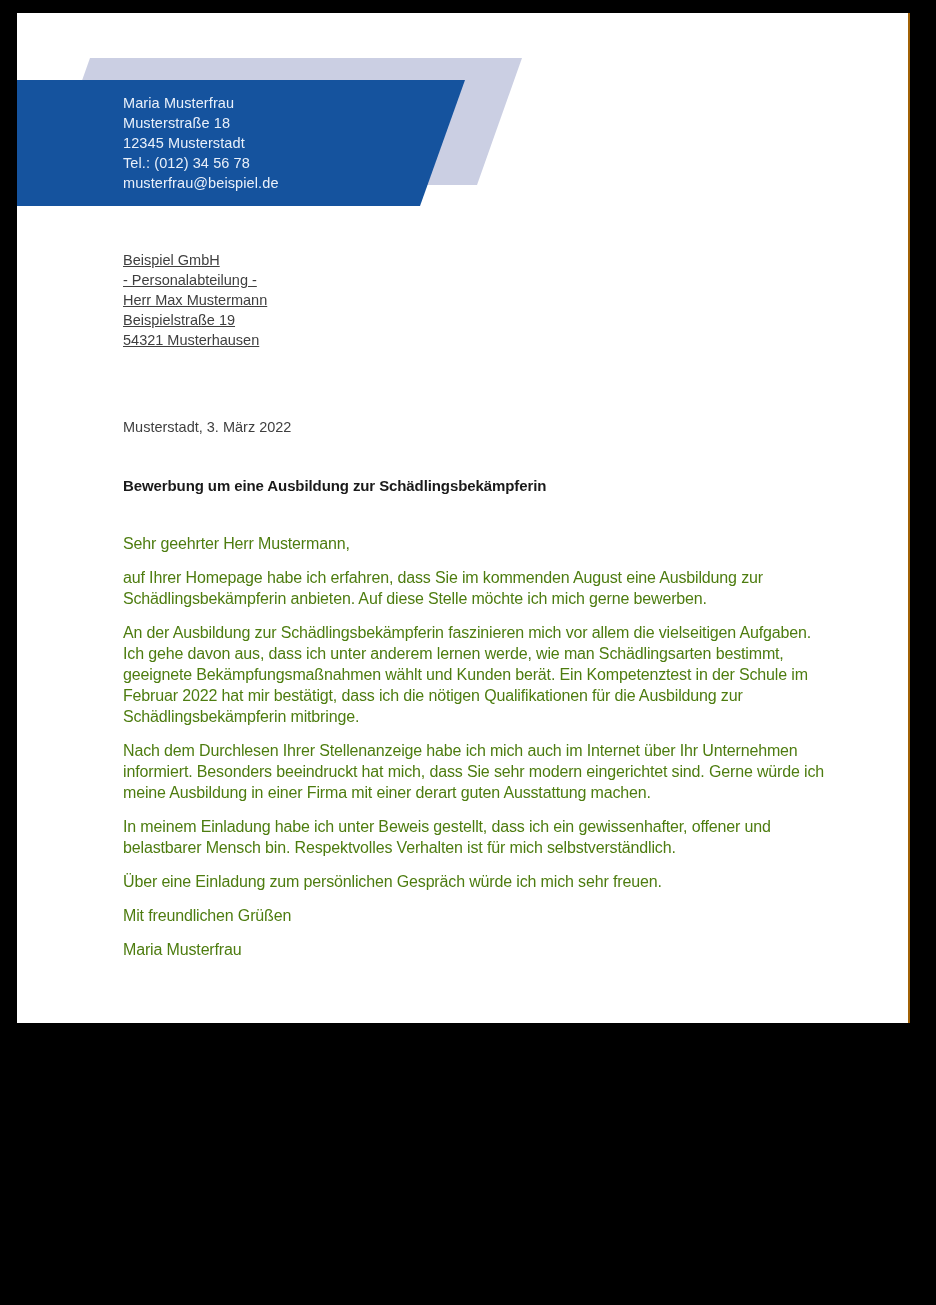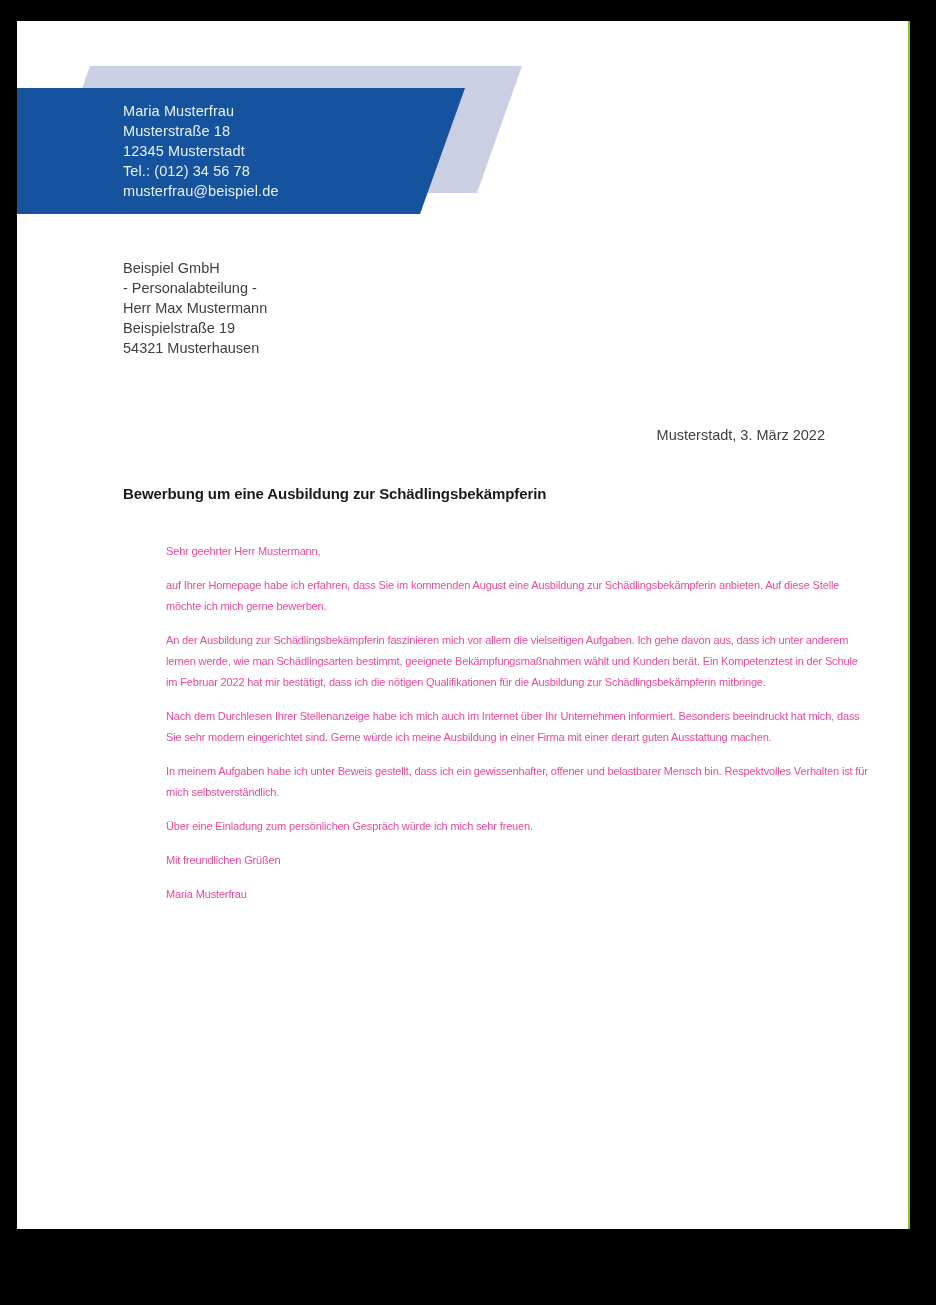--- a/index.html
+++ b/index.html
@@ -4,24 +4,24 @@
 <style>
   html,body { margin:0; padding:0; }
   body {
     width:936px; height:1305px;
     background:#000000;
     position:relative;
     font-family:"Liberation Sans", sans-serif;
     overflow:hidden;
   }
   .page {
-    position:absolute; left:17px; top:21px;
-    width:891px; height:1208px;
+    position:absolute; left:17px; top:13px;
+    width:891px; height:1010px;
     background:#ffffff;
-    border-right:2px solid #84cc16;
+    border-right:2px solid #a16207;
   }
   
   .shape-gray {
     position:absolute; left:0; top:45px;
     width:520px; height:127px;
     background:#cbcfe3;
     clip-path:polygon(73px 0, 505px 0, 460px 127px, 28px 127px);
   }
   .shape-blue {
     position:absolute; left:0; top:67px;
@@ -32,36 +32,37 @@
   .banner-text {
     position:absolute; left:106px; top:80px;
     color:#e9f0fa;
     font-size:14.5px; line-height:20px;
     letter-spacing:0.1px;
   }
   .recipient {
     position:absolute; left:106px; top:237px;
     font-size:14.5px; line-height:20px;
     color:#3f3f3f;
+    text-decoration:underline;
   }
   .date-line {
     position:absolute; left:106px; top:406px;
-    width:702px; text-align:right;
+    width:702px; text-align:left;
     font-size:14.5px; color:#3f3f3f;
   }
   .subject-line {
     position:absolute; left:106px; top:464px;
     font-size:15px; font-weight:bold;
     color:#1a1a1a; letter-spacing:-0.1px;text-align:right;
   }
   .letter-body {
     position:absolute; left:106px; top:520px;
     width:702px;
-    font-size:11px; line-height:21px;
-    color:#ec4899; letter-spacing:-0.15px;margin-left:43px;
+    font-size:16px; line-height:21px;
+    color:#4d7c0f; letter-spacing:-0.15px;
   }
   .letter-body p { margin:0 0 13px 0; }
   .signature { margin-top:32px; }
 </style>
 </head>
 <body>
 
 <div class="page">
 
   <div class="shape-gray"></div>
@@ -85,19 +86,19 @@
 
   <div class="date-line">Musterstadt, 3. März 2022</div>
 
   <div class="subject-line">Bewerbung um eine Ausbildung zur Schädlingsbekämpferin</div>
 
   <div class="letter-body">
     <p>Sehr geehrter Herr Mustermann,</p>
     <p>auf Ihrer Homepage habe ich erfahren, dass Sie im kommenden August eine Ausbildung zur Schädlingsbekämpferin anbieten. Auf diese Stelle möchte ich mich gerne bewerben.</p>
     <p>An der Ausbildung zur Schädlingsbekämpferin faszinieren mich vor allem die vielseitigen Aufgaben. Ich gehe davon aus, dass ich unter anderem lernen werde, wie man Schädlingsarten bestimmt, geeignete Bekämpfungsmaßnahmen wählt und Kunden berät. Ein Kompetenztest in der Schule im Februar 2022 hat mir bestätigt, dass ich die nötigen Qualifikationen für die Ausbildung zur Schädlingsbekämpferin mitbringe.</p>
     <p>Nach dem Durchlesen Ihrer Stellenanzeige habe ich mich auch im Internet über Ihr Unternehmen informiert. Besonders beeindruckt hat mich, dass Sie sehr modern eingerichtet sind. Gerne würde ich meine Ausbildung in einer Firma mit einer derart guten Ausstattung machen.</p>
-    <p>In meinem Aufgaben habe ich unter Beweis gestellt, dass ich ein gewissenhafter, offener und belastbarer Mensch bin. Respektvolles Verhalten ist für mich selbstverständlich.</p>
+    <p>In meinem Einladung habe ich unter Beweis gestellt, dass ich ein gewissenhafter, offener und belastbarer Mensch bin. Respektvolles Verhalten ist für mich selbstverständlich.</p>
     <p>Über eine Einladung zum persönlichen Gespräch würde ich mich sehr freuen.</p>
     <p>Mit freundlichen Grüßen</p>
     <p class="signature">Maria Musterfrau</p>
   </div>
 
 </div>
 
 </body></html>

